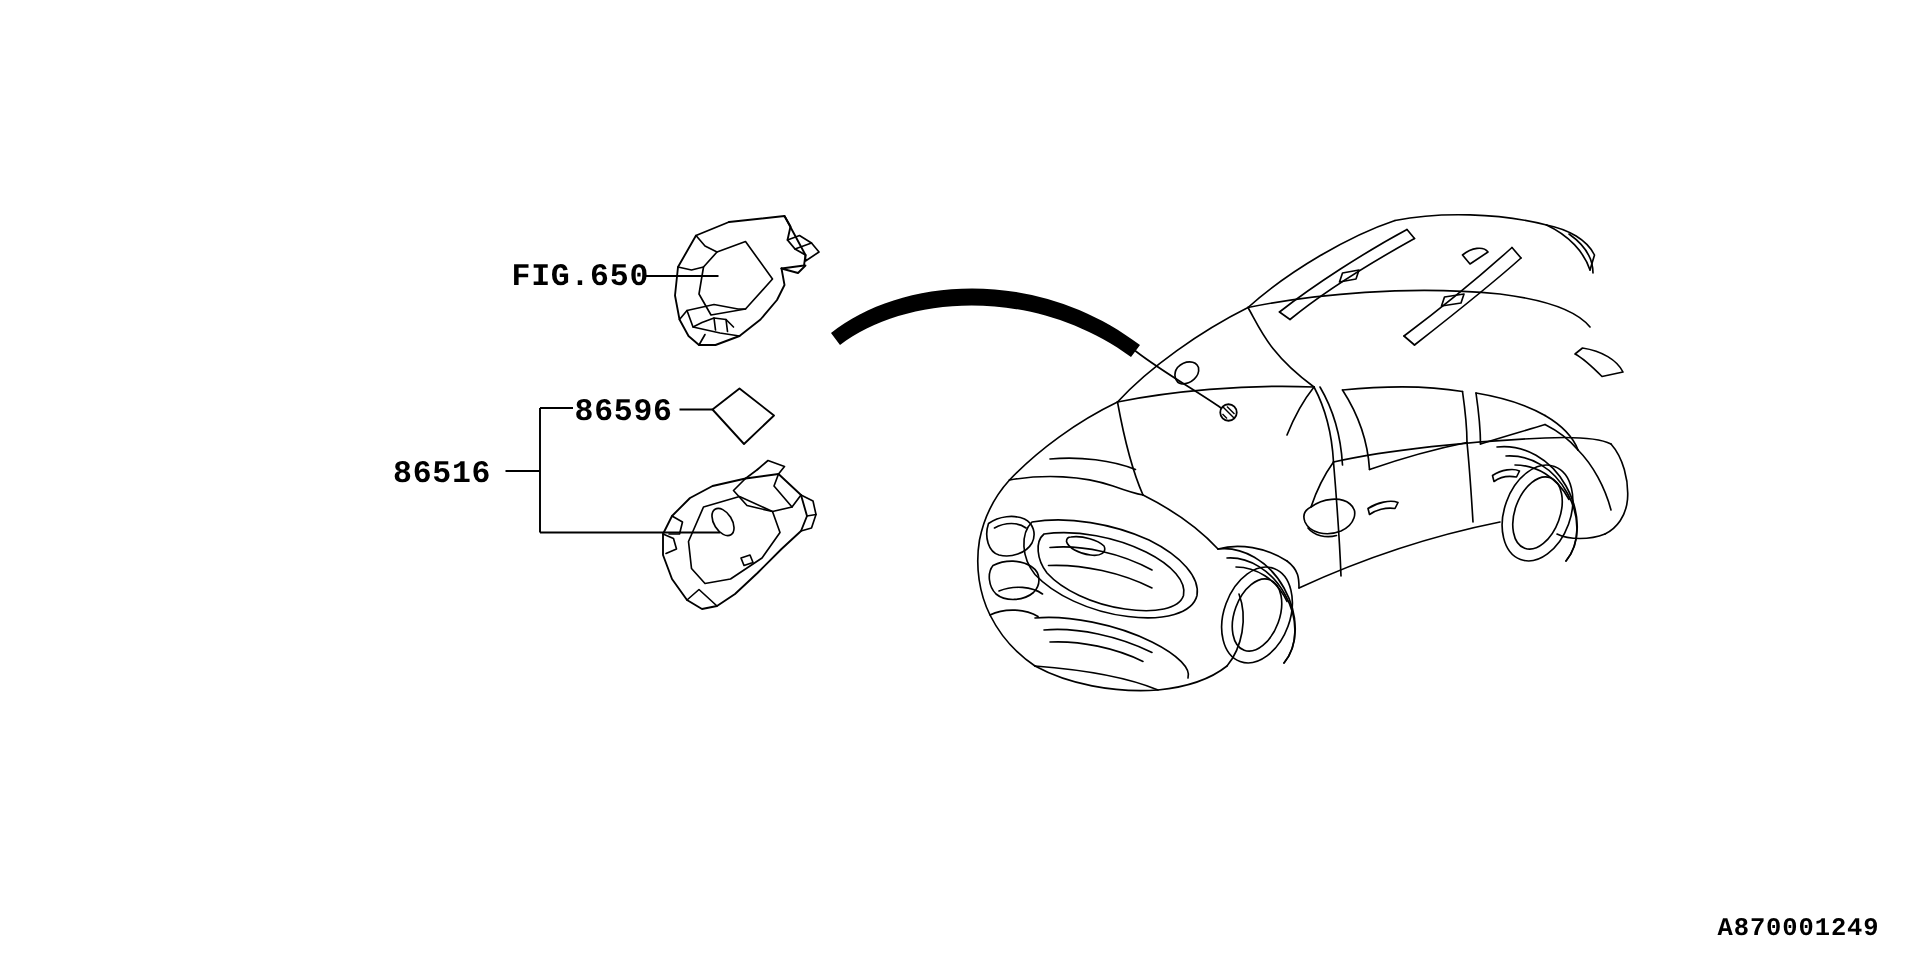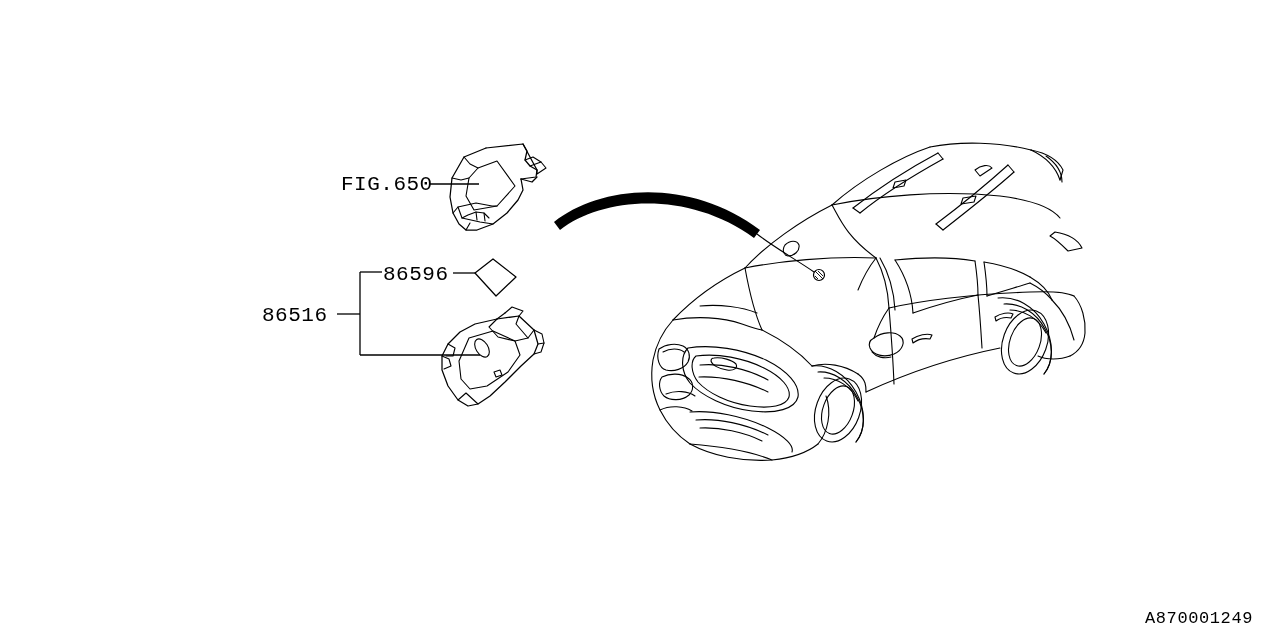--- a/index.html
+++ b/index.html
@@ -14,20 +14,21 @@
     position: relative;
     overflow: hidden;
     font-family: "Liberation Sans", sans-serif;
   }
   #diagram-root {
     position: absolute;
     top: 0;
     left: 0;
     width: 1280px;
     height: 457px;
+    font-weight: bold;
   }
   svg.sheet {
     display: block;
     width: 1280px;
     height: 640px;
   }
   .ln {
     fill: none;
     stroke: #000000;
     stroke-width: 1.25;

